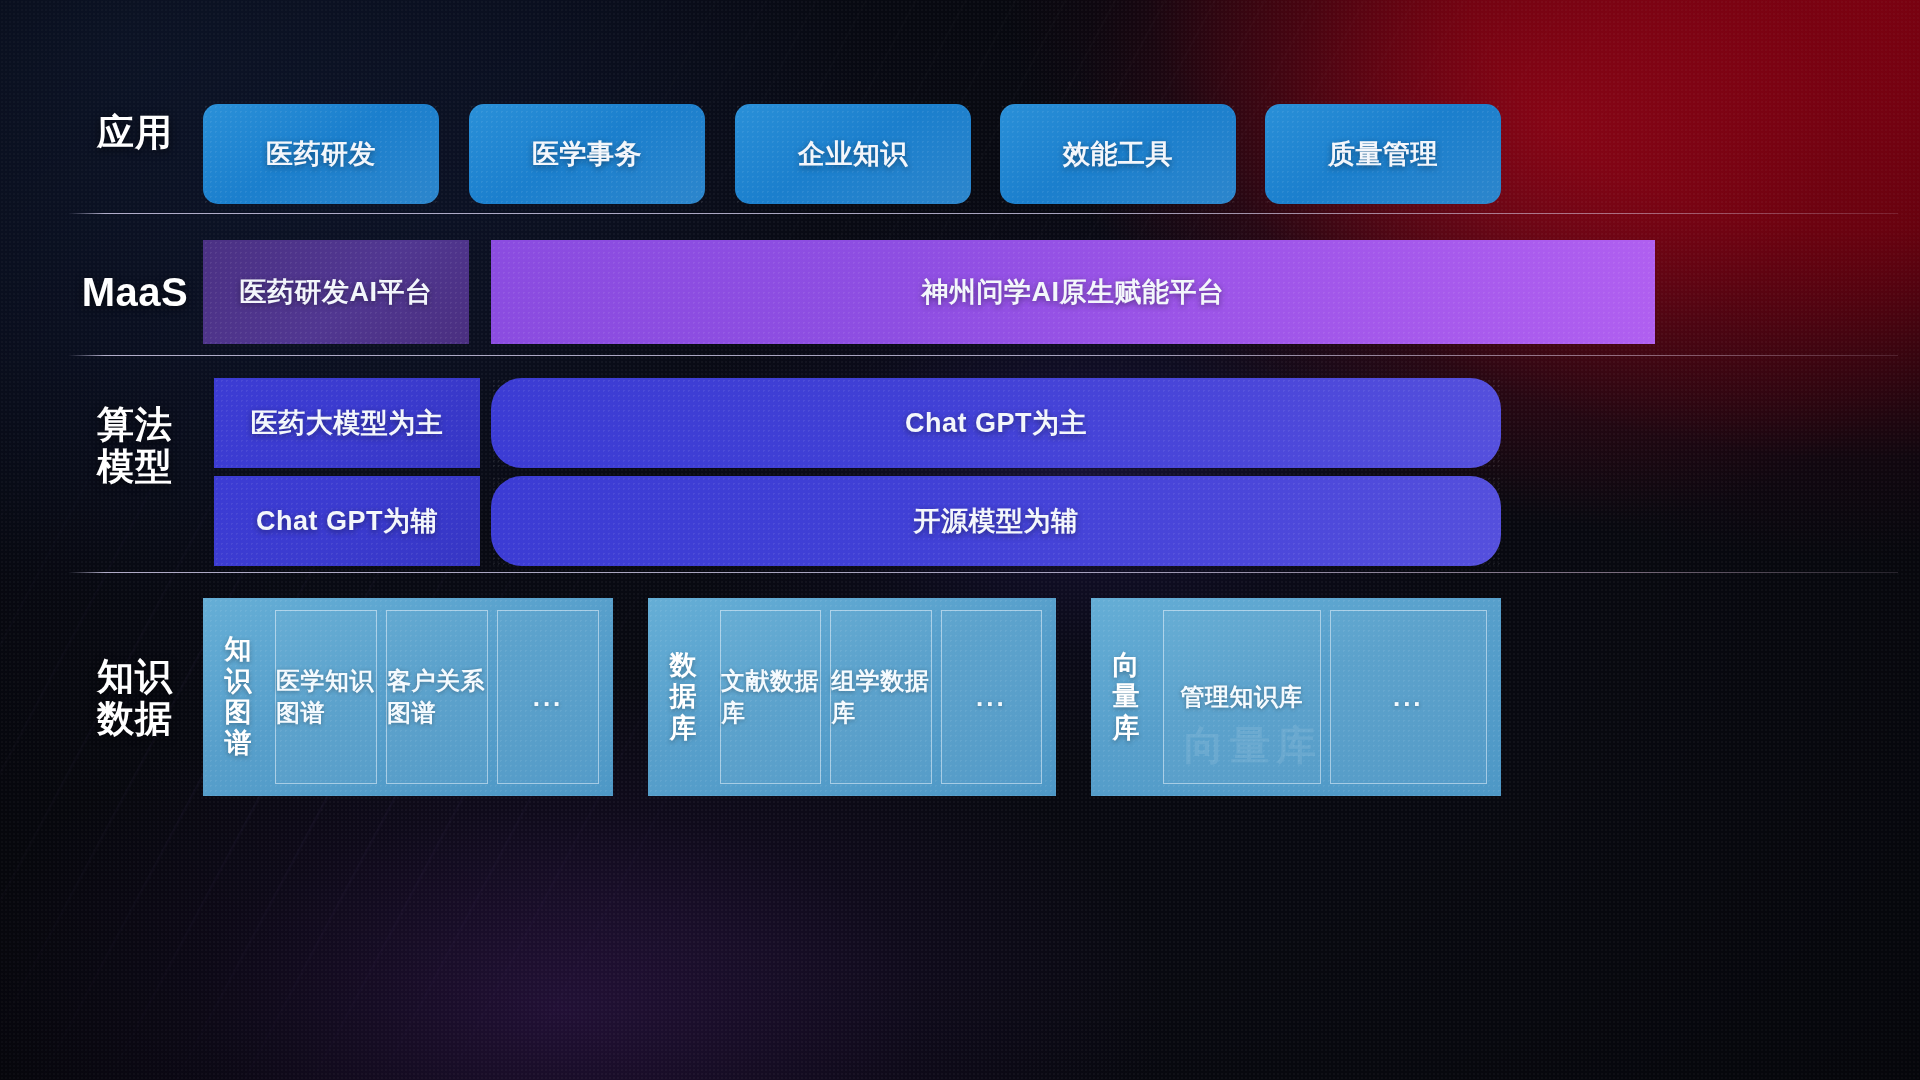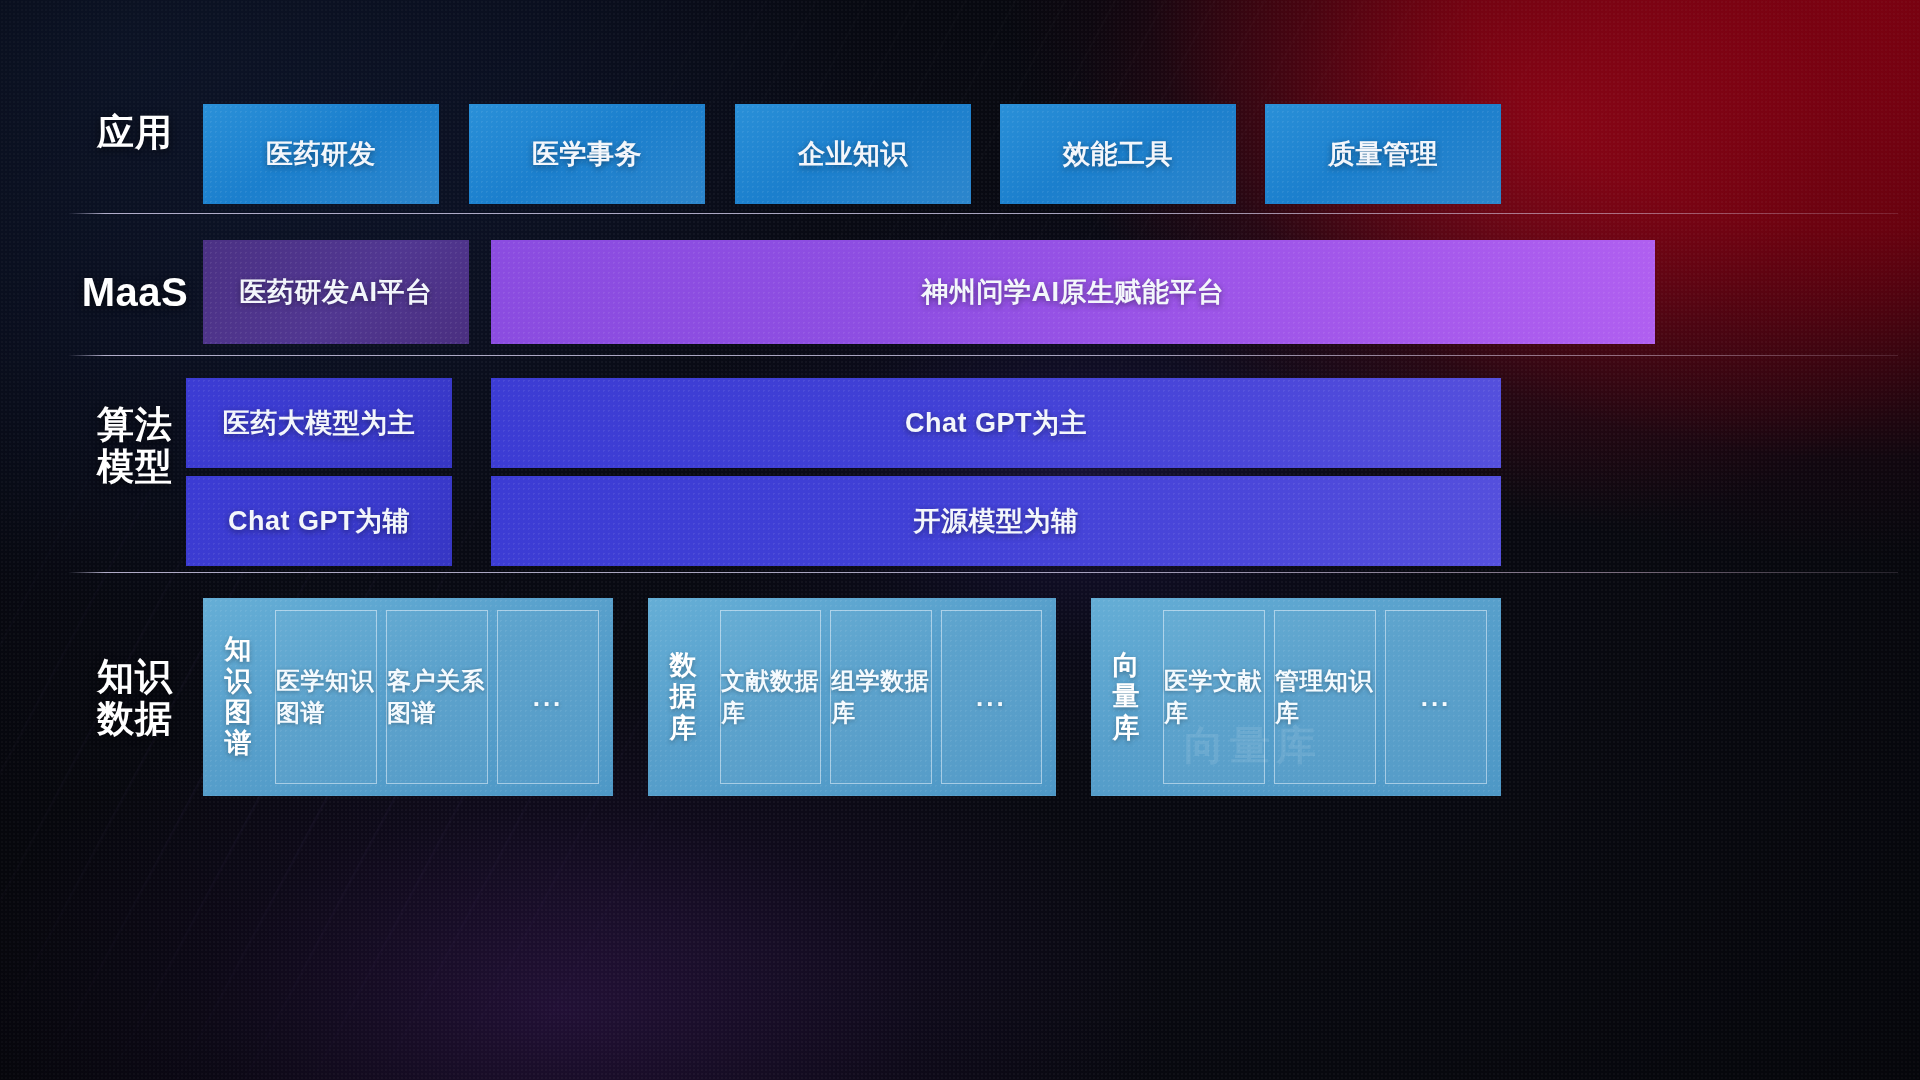--- a/index.html
+++ b/index.html
@@ -104,46 +104,48 @@
     pointer-events:none;
   }
   .box > span { position:relative; z-index:2; }
 
   
   .scn {
     top:104px; height:100px;
     width:236px;
     background:linear-gradient(150deg,#2a90d8 0%, #1b7fcd 48%, #2d86cc 100%);
     font-size:27px;
+    border-radius:15px;
   }
 
   
   .maas-left {
     top:240px; height:104px;
     left:203px; width:266px;
     background:linear-gradient(135deg,#4b3184 0%, #513791 55%, #4a2f80 100%);
     font-size:27px;
   }
   .maas-right {
     top:240px; height:104px;
     left:491px; width:1164px;
     background:linear-gradient(95deg,#8b4ce0 0%, #8e4ee2 35%, #a257ea 72%, #b05ff0 100%);
     font-size:27px;
   }
 
   
   .alg-left {
-    left:186px; width:266px; height:90px;
+    left:214px; width:266px; height:90px;
     background:linear-gradient(135deg,#3c3cd4 0%, #3b3bcf 50%, #3636c4 100%);
     font-size:27px;
   }
   .alg-right {
     left:491px; width:1010px; height:90px;
     background:linear-gradient(100deg,#3c3cd4 0%, #4040d6 40%, #4b47da 75%, #5550dd 100%);
     font-size:27px;
+    border-radius:31px;
   }
   .alg-r1 { top:378px; }
   .alg-r2 { top:476px; }
 
   
   .kd-group {
     top:598px; height:198px;
     background:linear-gradient(160deg,#65aed6 0%, #579fcb 45%, #4e98c6 100%);
     display:flex; align-items:stretch; padding:12px 14px 12px 12px; gap:14px;
   }
@@ -300,21 +302,20 @@
   </div>
 
   <div class="box kd-group kd-g3">
     <div class="texture"></div>
     <div class="kd-vlabel">
       <span>向</span>
       <span>量</span>
       <span>库</span>
     </div>
     <div class="kd-items">
-      <div class="kd-item">医学文献库</div>
       <div class="kd-item">管理知识库</div>
       <div class="kd-item ellipsis">...</div>
     </div>
   </div>
 
   <div class="watermark">向量库</div>
 
 </div>
 
 </body></html>

